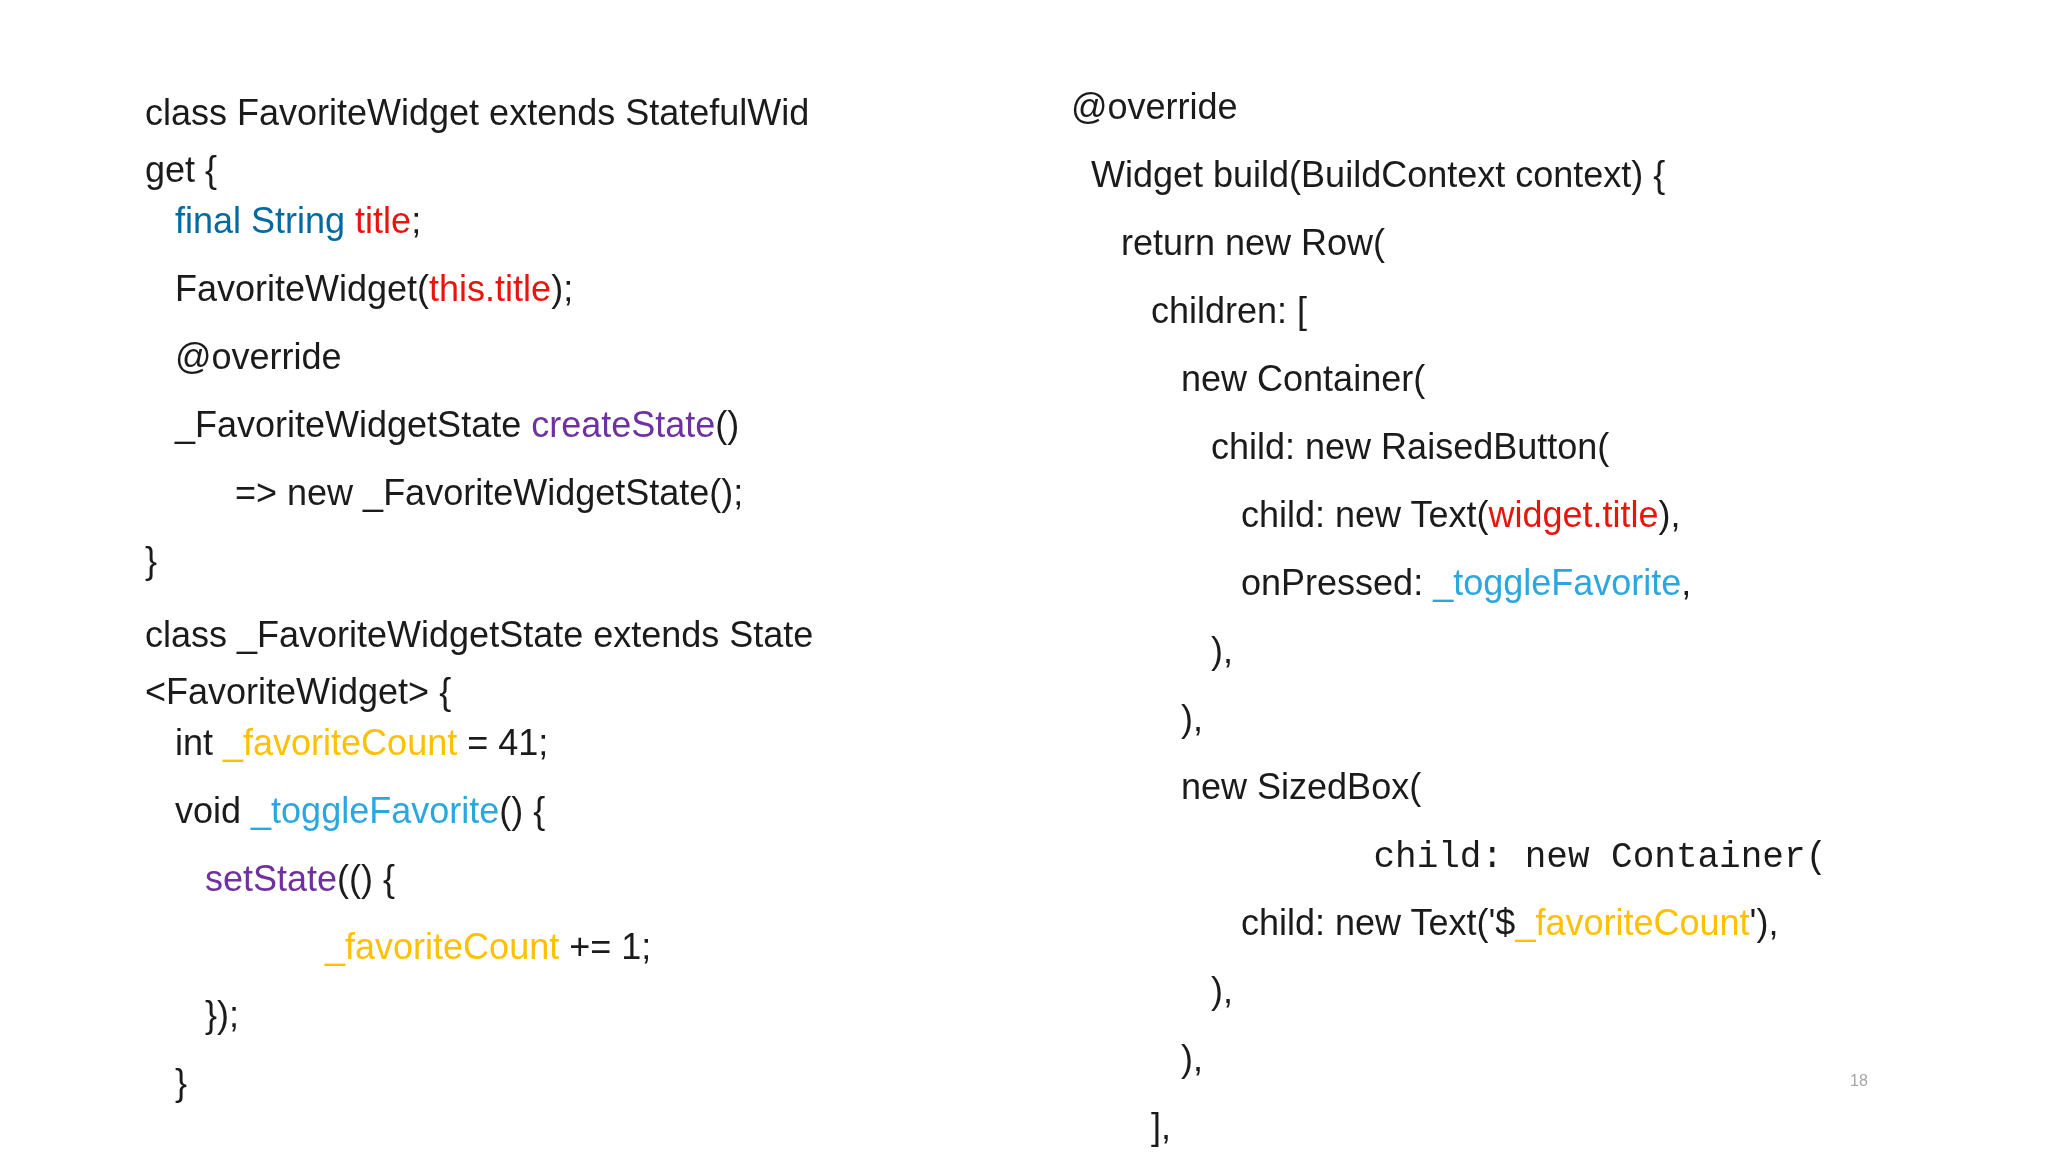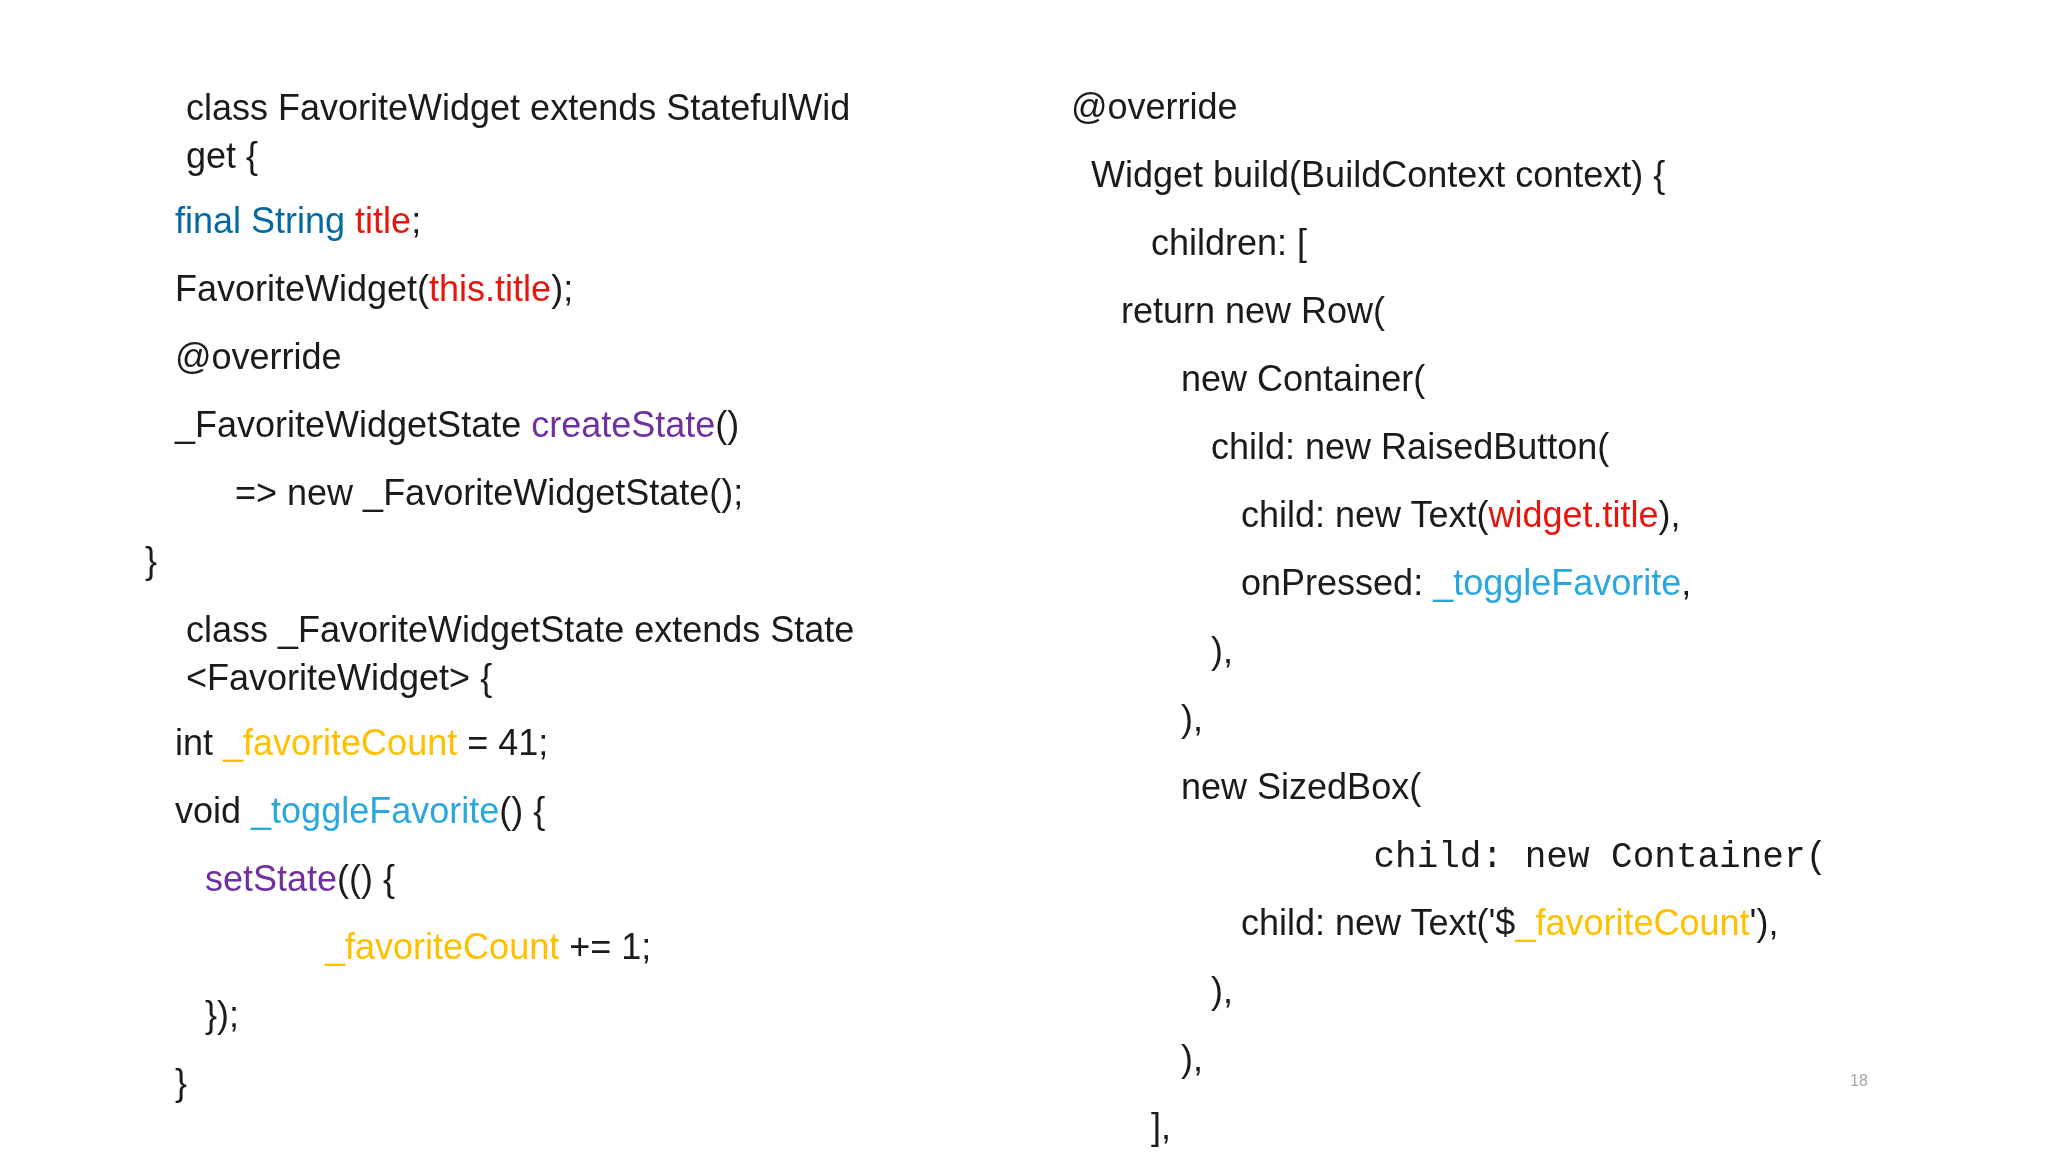--- a/index.html
+++ b/index.html
@@ -20,25 +20,24 @@
   }
   .code-col.left  { left: 145px;  width: 860px; }
   .code-col.right { left: 1071px; width: 920px; }
   .line {
     height: 68px;
     line-height: 68px;
     white-space: pre;
   }
   .line.wrap {
     height: 114px;
-    line-height: 48px;
+    line-height: 57px;
     padding-top: 11px;
     box-sizing: border-box;
     white-space: pre;
-    margin-left: 41px;
   }
   .page-number {
     position: absolute;
     left: 1850px;
     top: 1072px;
     font-size: 16px;
     color: #a6a6a6;
   }
 </style>
 </head>
@@ -59,22 +58,22 @@
     <div class="line"><span style="color: rgb(27, 27, 27);">   void </span><span style="color: rgb(43, 167, 224);">_toggleFavorite</span><span style="color: rgb(27, 27, 27);">() {</span></div>
     <div class="line"><span style="color: rgb(27, 27, 27);">      </span><span style="color: rgb(112, 48, 160);">setState</span><span style="color: rgb(27, 27, 27);">(() {</span></div>
     <div class="line"><span style="color: rgb(27, 27, 27);">                  </span><span style="color: rgb(255, 192, 0);">_favoriteCount</span><span style="color: rgb(27, 27, 27);"> += 1;</span></div>
     <div class="line"><span style="color: rgb(27, 27, 27);">      });</span></div>
     <div class="line"><span style="color: rgb(27, 27, 27);">   }</span></div>
   </div>
 
 <div class="code-col right">
     <div class="line"><span style="color: rgb(27, 27, 27);">@override</span></div>
     <div class="line"><span style="color: rgb(27, 27, 27);">  Widget build(BuildContext context) {</span></div>
+    <div class="line"><span style="color: rgb(27, 27, 27);">     return new Row(</span></div>
     <div class="line"><span style="color: rgb(27, 27, 27);">        children: [</span></div>
-    <div class="line"><span style="color: rgb(27, 27, 27);">     return new Row(</span></div>
     <div class="line"><span style="color: rgb(27, 27, 27);">           new Container(</span></div>
     <div class="line"><span style="color: rgb(27, 27, 27);">              child: new RaisedButton(</span></div>
     <div class="line"><span style="color: rgb(27, 27, 27);">                 child: new Text(</span><span style="color: rgb(232, 21, 13);">widget.title</span><span style="color: rgb(27, 27, 27);">),</span></div>
     <div class="line"><span style="color: rgb(27, 27, 27);">                 onPressed: </span><span style="color: rgb(43, 167, 224);">_toggleFavorite</span><span style="color: rgb(27, 27, 27);">,</span></div>
     <div class="line"><span style="color: rgb(27, 27, 27);">              ),</span></div>
     <div class="line"><span style="color: rgb(27, 27, 27);">           ),</span></div>
     <div class="line"><span style="color: rgb(27, 27, 27);">           new SizedBox(</span></div>
     <div class="line"><span style="color: rgb(27, 27, 27); font-family: Liberation Mono, monospace;">              child: new Container(</span></div>
     <div class="line"><span style="color: rgb(27, 27, 27);">                 child: new Text('$</span><span style="color: rgb(255, 192, 0);">_favoriteCount</span><span style="color: rgb(27, 27, 27);">'),</span></div>
     <div class="line"><span style="color: rgb(27, 27, 27);">              ),</span></div>

